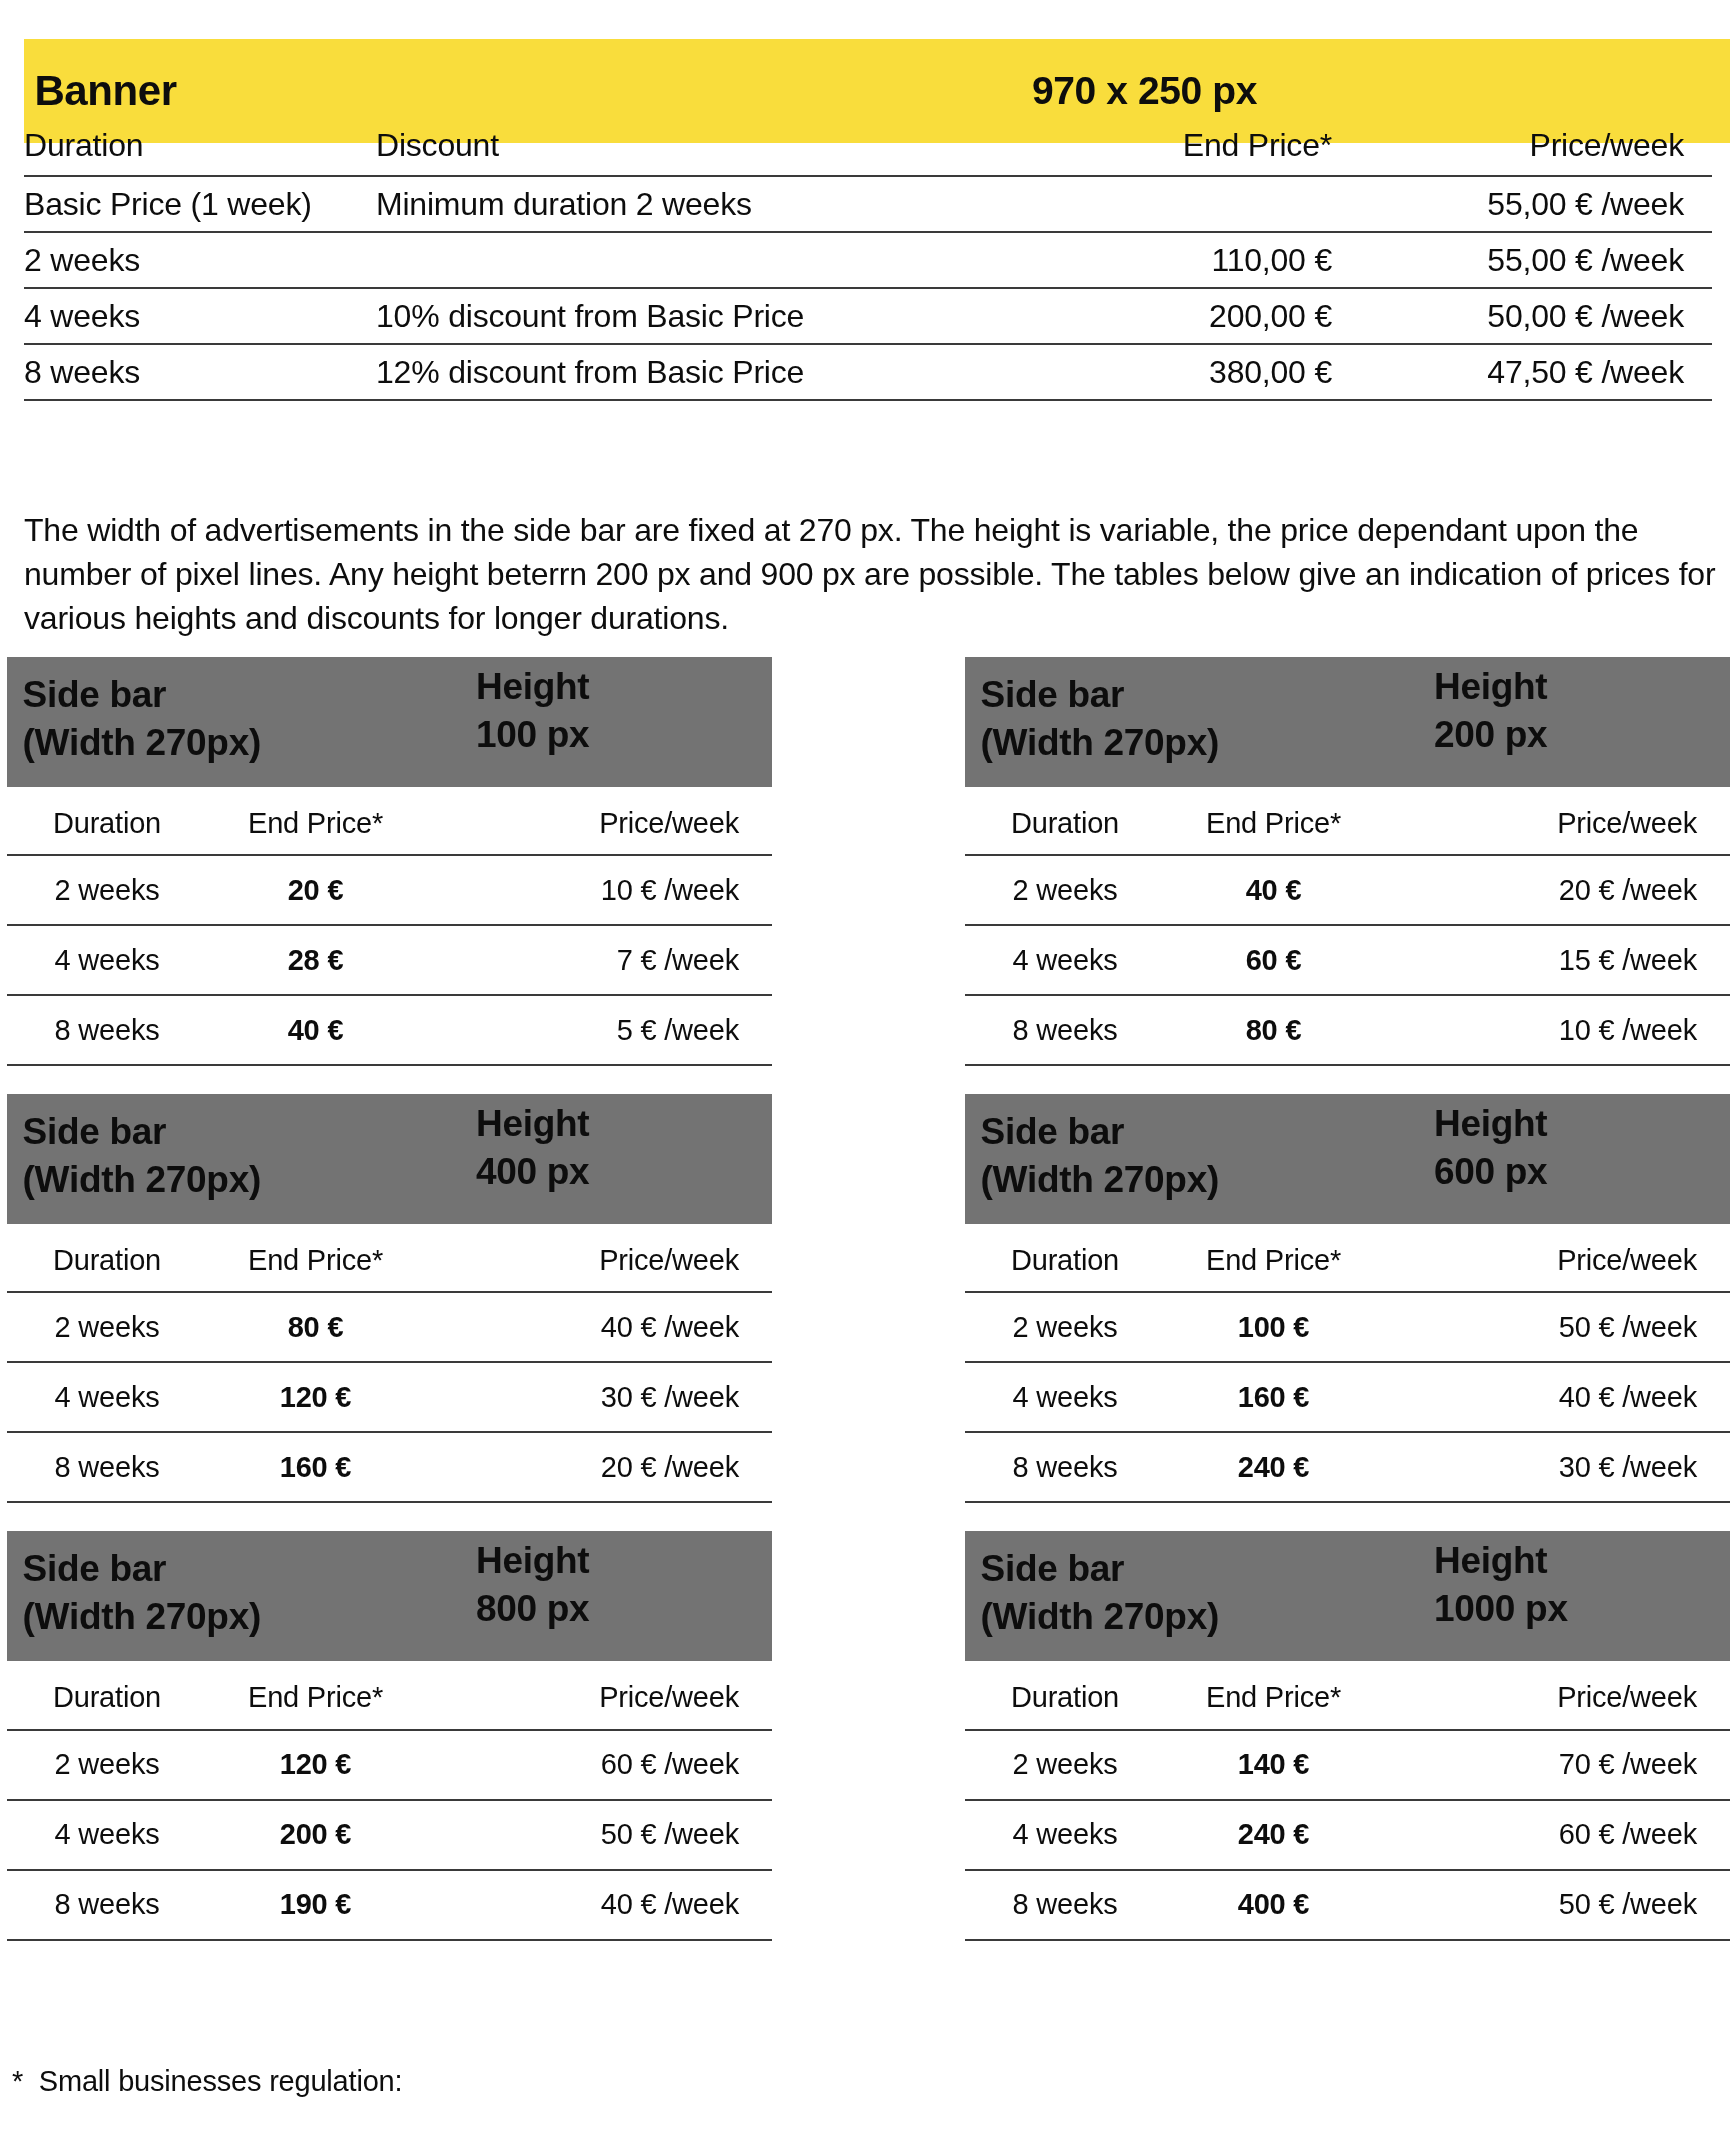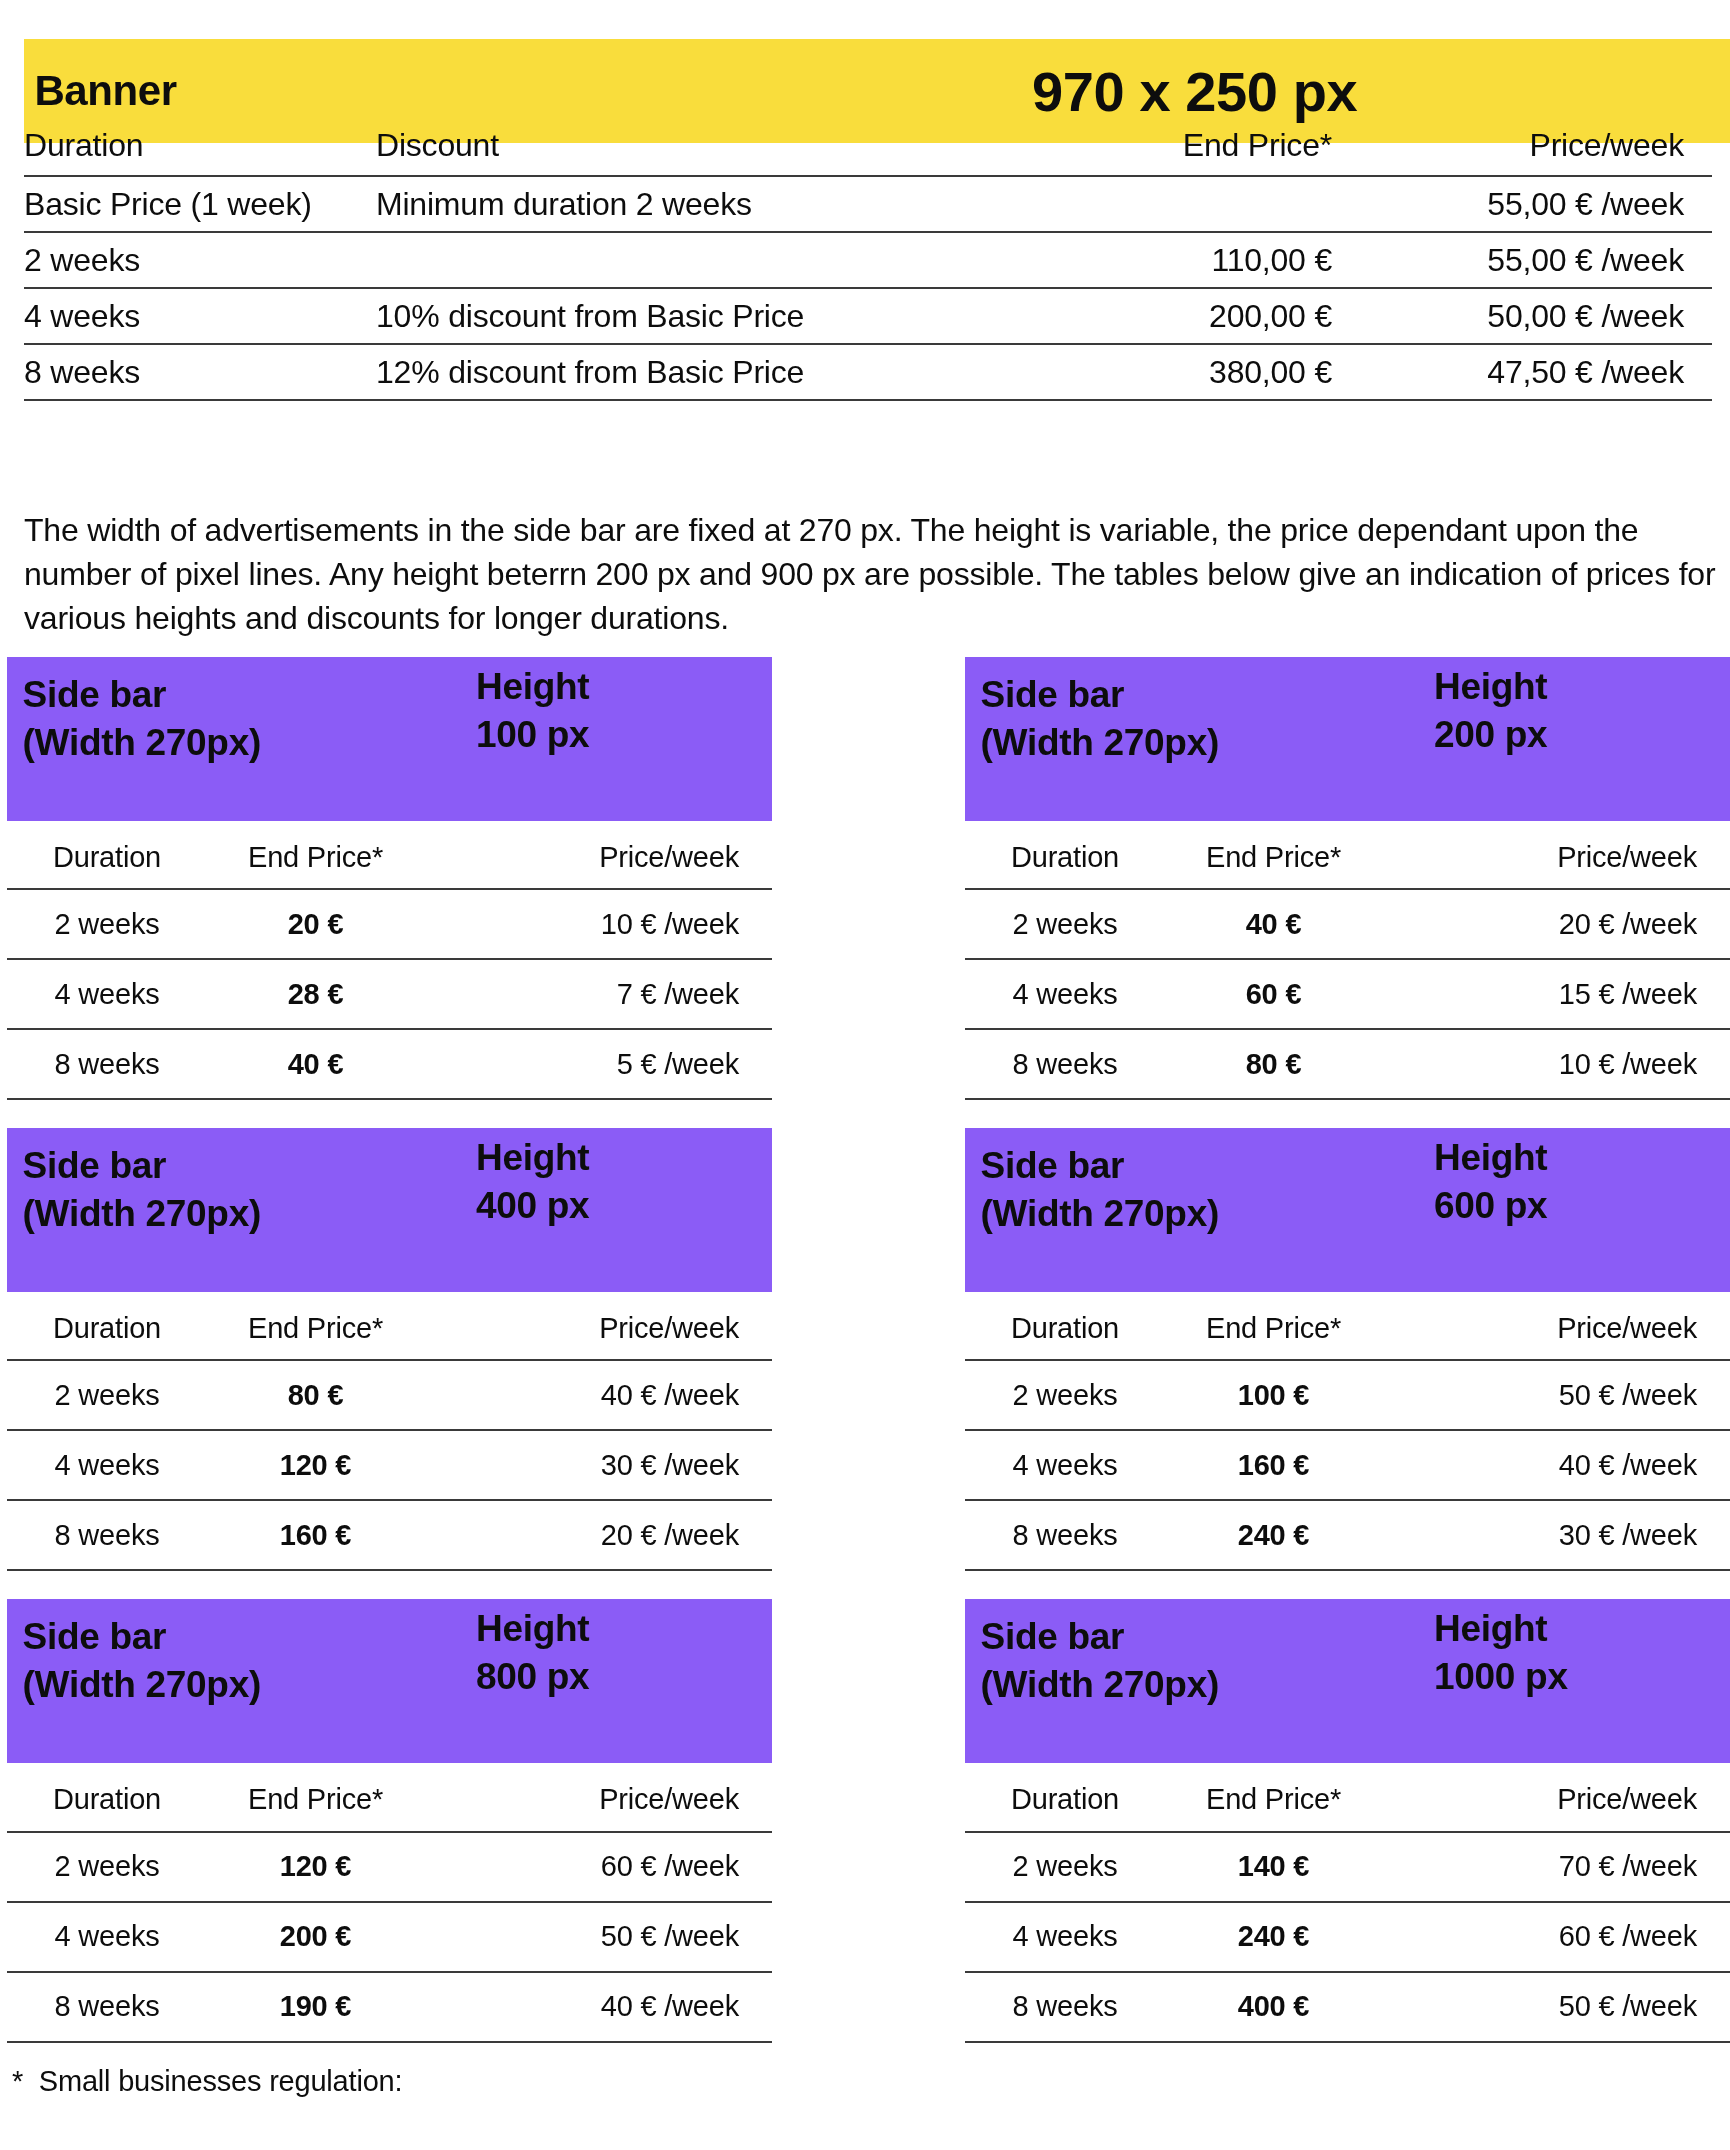--- a/index.html
+++ b/index.html
@@ -37,21 +37,21 @@
     margin-top: 32px;
   }
   .banner-title {
     font-size: 42px;
     font-weight: 700;
     letter-spacing: -0.4px;
     margin-left: 10.4px;
     white-space: nowrap;
   }
   .banner-size {
-    font-size: 56px;
+    font-size: 39px;
     font-weight: 700;
     letter-spacing: -0.4px;
     position: absolute;
     left: 1008px;
     white-space: nowrap;
   }
 
   .banner-table {
     position: absolute;
     left: 24px;
@@ -109,22 +109,22 @@
     display: grid;
     grid-template-columns: 765px 1fr;
     column-gap: 193px;
     row-gap: 0px;
   }
 
   .sb-block { width: 765px; }
   .sb-block.spacer-top { margin-top: 28px; }
 
   .sb-head {
-    background: #8b5cf6;
-    height: 164px;
+    background: #737373;
+    height: 130px;
     position: relative;
     padding: 14px 0 0 15.6px;
   }
   .sb-head .line {
     font-size: 37px;
     font-weight: 700;
     line-height: 48px;
     letter-spacing: -0.3px;
     white-space: nowrap;
   }

